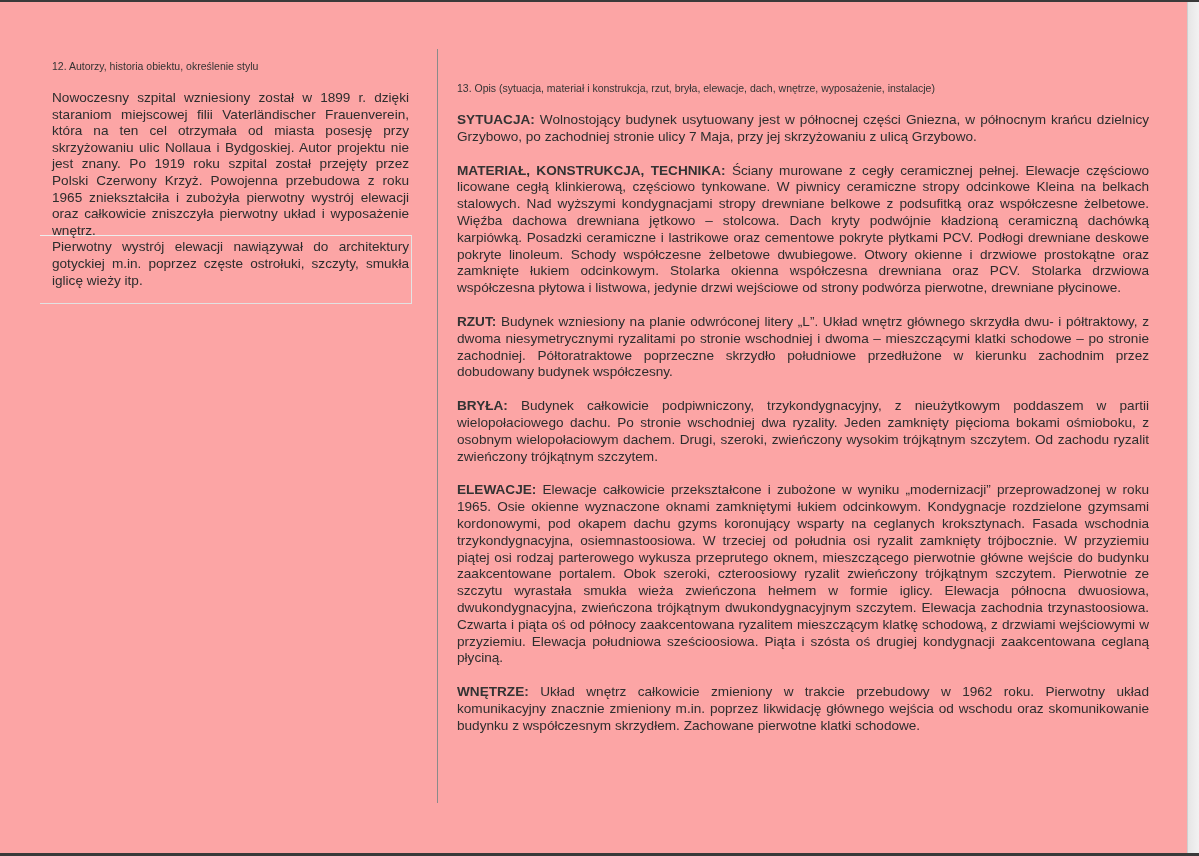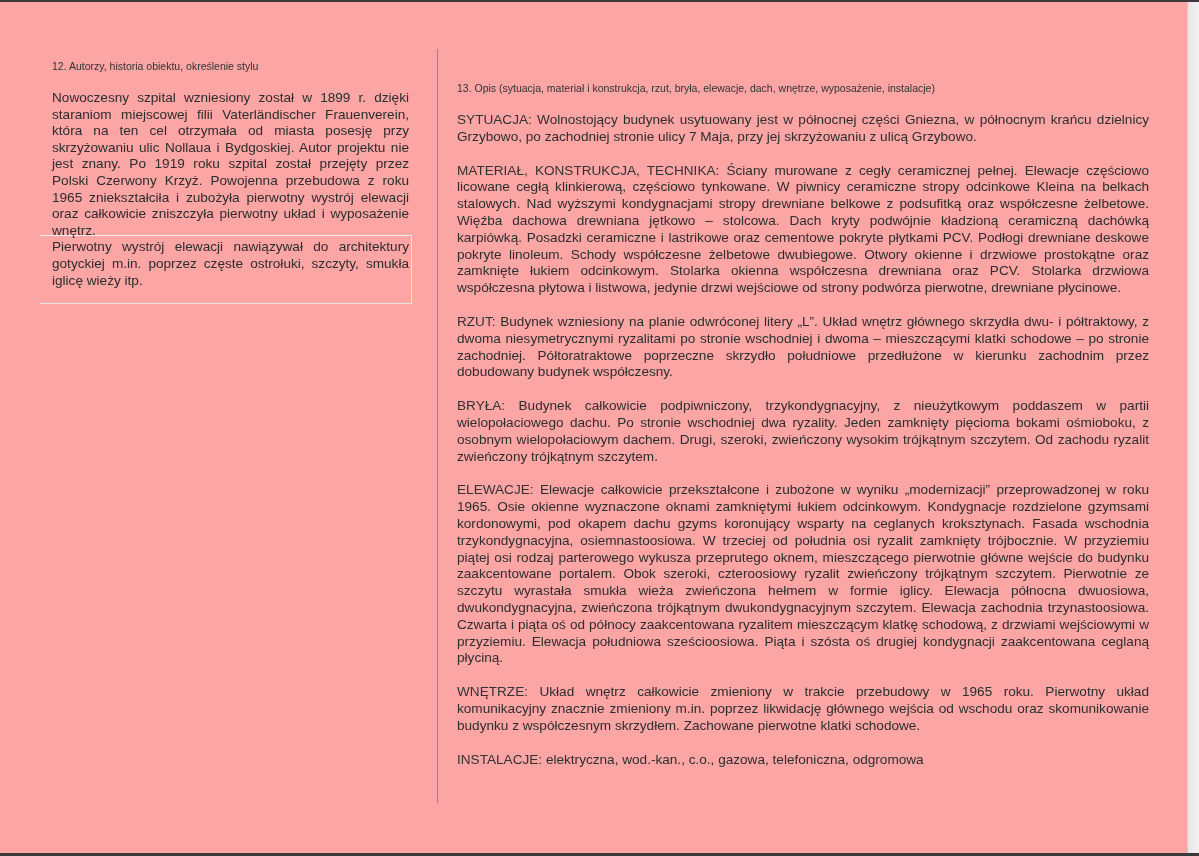--- a/index.html
+++ b/index.html
@@ -40,21 +40,21 @@
     position: absolute; left: 437px; top: 47px; width: 1px; height: 754px;
     background: #8a8a8a;
   }
   .col-right {
     position: absolute; left: 457px; top: 52px; width: 692px; margin-top: 28px;
   }
   .sect {
     font-size: 13.6px; line-height: 16.8px; text-align: justify; color: #2e2e2e;
     margin: 0;
   }
-  .sect .lbl { font-weight: normal; color: #333; }
+  .sect .lbl { font-weight: bold; color: #333; }
   .sect-gap-first { margin-top: 18px; }
   .sect-gap { margin-top: 17px; }
 </style>
 </head>
 <body>
 
 <div class="page">
 
   <div class="left-box"></div>
 
@@ -74,20 +74,19 @@
     <p class="sect sect-gap-first"><span class="lbl">SYTUACJA:</span><span> Wolnostojący budynek usytuowany jest w północnej części Gniezna, w północnym krańcu dzielnicy Grzybowo, po zachodniej stronie ulicy 7 Maja, przy jej skrzyżowaniu z ulicą Grzybowo.</span></p>
 
     <p class="sect sect-gap"><span class="lbl">MATERIAŁ, KONSTRUKCJA, TECHNIKA:</span><span> Ściany murowane z cegły ceramicznej pełnej. Elewacje częściowo licowane cegłą klinkierową, częściowo tynkowane. W piwnicy ceramiczne stropy odcinkowe Kleina na belkach stalowych. Nad wyższymi kondygnacjami stropy drewniane belkowe z podsufitką oraz współczesne żelbetowe. Więźba dachowa drewniana jętkowo – stolcowa. Dach kryty podwójnie kładzioną ceramiczną dachówką karpiówką. Posadzki ceramiczne i lastrikowe oraz cementowe pokryte płytkami PCV.  Podłogi drewniane deskowe pokryte linoleum.  Schody współczesne żelbetowe dwubiegowe. Otwory okienne i drzwiowe prostokątne oraz zamknięte łukiem odcinkowym. Stolarka okienna współczesna drewniana oraz PCV. Stolarka drzwiowa współczesna płytowa i listwowa, jedynie drzwi wejściowe od strony podwórza pierwotne, drewniane płycinowe.</span></p>
 
     <p class="sect sect-gap"><span class="lbl">RZUT:</span><span> Budynek wzniesiony na planie odwróconej litery „L”. Układ wnętrz głównego skrzydła dwu- i półtraktowy, z dwoma niesymetrycznymi ryzalitami po stronie wschodniej i dwoma – mieszczącymi klatki schodowe – po stronie zachodniej. Półtoratraktowe poprzeczne skrzydło południowe przedłużone w kierunku zachodnim przez dobudowany budynek współczesny.</span></p>
 
     <p class="sect sect-gap"><span class="lbl">BRYŁA:</span><span> Budynek całkowicie podpiwniczony, trzykondygnacyjny, z nieużytkowym poddaszem w partii wielopołaciowego dachu. Po stronie wschodniej dwa ryzality. Jeden zamknięty pięcioma bokami ośmioboku, z osobnym wielopołaciowym dachem. Drugi, szeroki, zwieńczony wysokim trójkątnym szczytem. Od zachodu ryzalit zwieńczony trójkątnym szczytem.</span></p>
 
     <p class="sect sect-gap"><span class="lbl">ELEWACJE:</span><span> Elewacje całkowicie przekształcone i zubożone w wyniku „modernizacji” przeprowadzonej w roku 1965. Osie okienne wyznaczone oknami zamkniętymi łukiem odcinkowym. Kondygnacje rozdzielone gzymsami kordonowymi, pod okapem dachu gzyms koronujący wsparty na ceglanych kroksztynach. Fasada wschodnia trzykondygnacyjna, osiemnastoosiowa. W trzeciej od południa osi ryzalit zamknięty trójbocznie. W przyziemiu piątej osi rodzaj parterowego wykusza przeprutego oknem, mieszczącego pierwotnie główne wejście do budynku zaakcentowane portalem.  Obok szeroki, czteroosiowy ryzalit zwieńczony trójkątnym szczytem. Pierwotnie ze szczytu wyrastała smukła wieża zwieńczona hełmem w formie iglicy. Elewacja północna dwuosiowa, dwukondygnacyjna, zwieńczona trójkątnym dwukondygnacyjnym szczytem. Elewacja zachodnia trzynastoosiowa. Czwarta i piąta oś od północy zaakcentowana ryzalitem mieszczącym klatkę schodową, z drzwiami wejściowymi w przyziemiu. Elewacja południowa sześcioosiowa. Piąta i szósta oś drugiej kondygnacji zaakcentowana ceglaną płyciną.</span></p>
 
-    <p class="sect sect-gap"><span class="lbl">WNĘTRZE:</span><span> Układ wnętrz całkowicie zmieniony w trakcie przebudowy w 1965 roku. Pierwotny układ komunikacyjny znacznie zmieniony m.in. poprzez likwidację głównego wejścia od wschodu oraz skomunikowanie budynku z współczesnym skrzydłem. Zachowane pierwotne klatki schodowe.</span></p>
+    <p class="sect sect-gap"><span class="lbl">WNĘTRZE:</span><span> Układ wnętrz całkowicie zmieniony w trakcie przebudowy w 1962 roku. Pierwotny układ komunikacyjny znacznie zmieniony m.in. poprzez likwidację głównego wejścia od wschodu oraz skomunikowanie budynku z współczesnym skrzydłem. Zachowane pierwotne klatki schodowe.</span></p>
 
 
-    <p class="sect sect-gap"><span class="lbl">INSTALACJE:</span><span> elektryczna, wod.-kan., c.o., gazowa, telefoniczna, odgromowa</span></p>
   </div>
 </div>
 
 <div class="edge-right"></div>
 
 </body></html>

